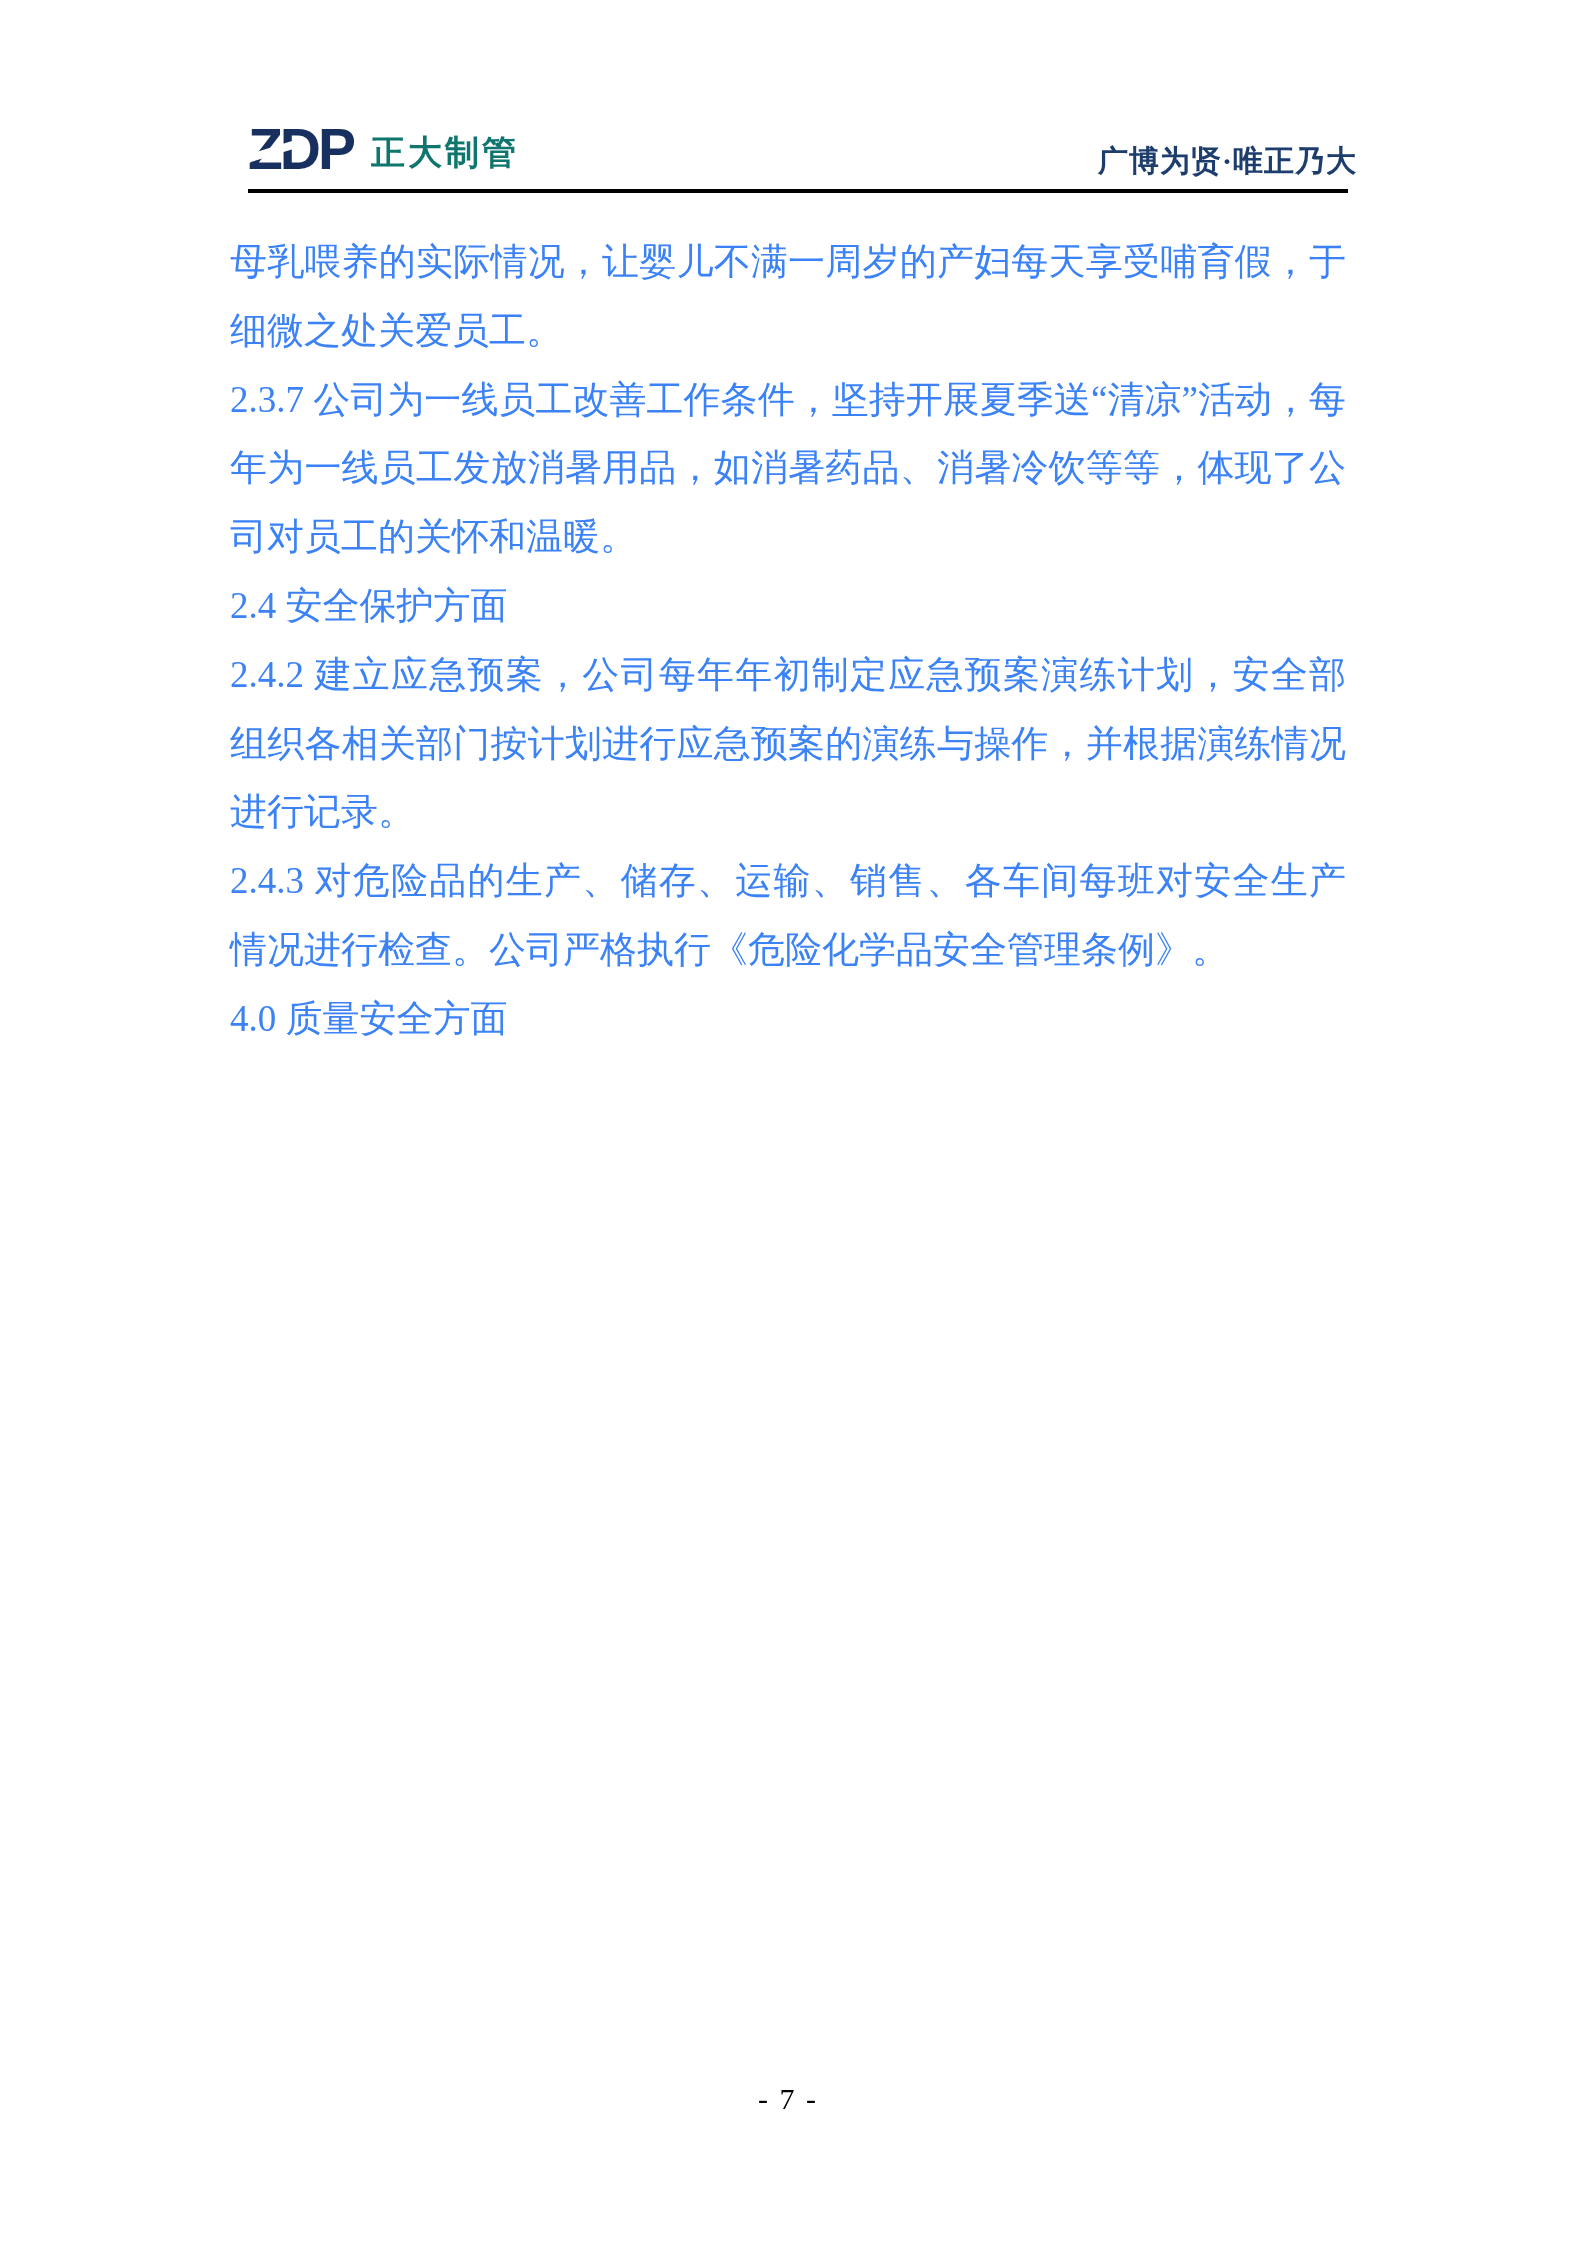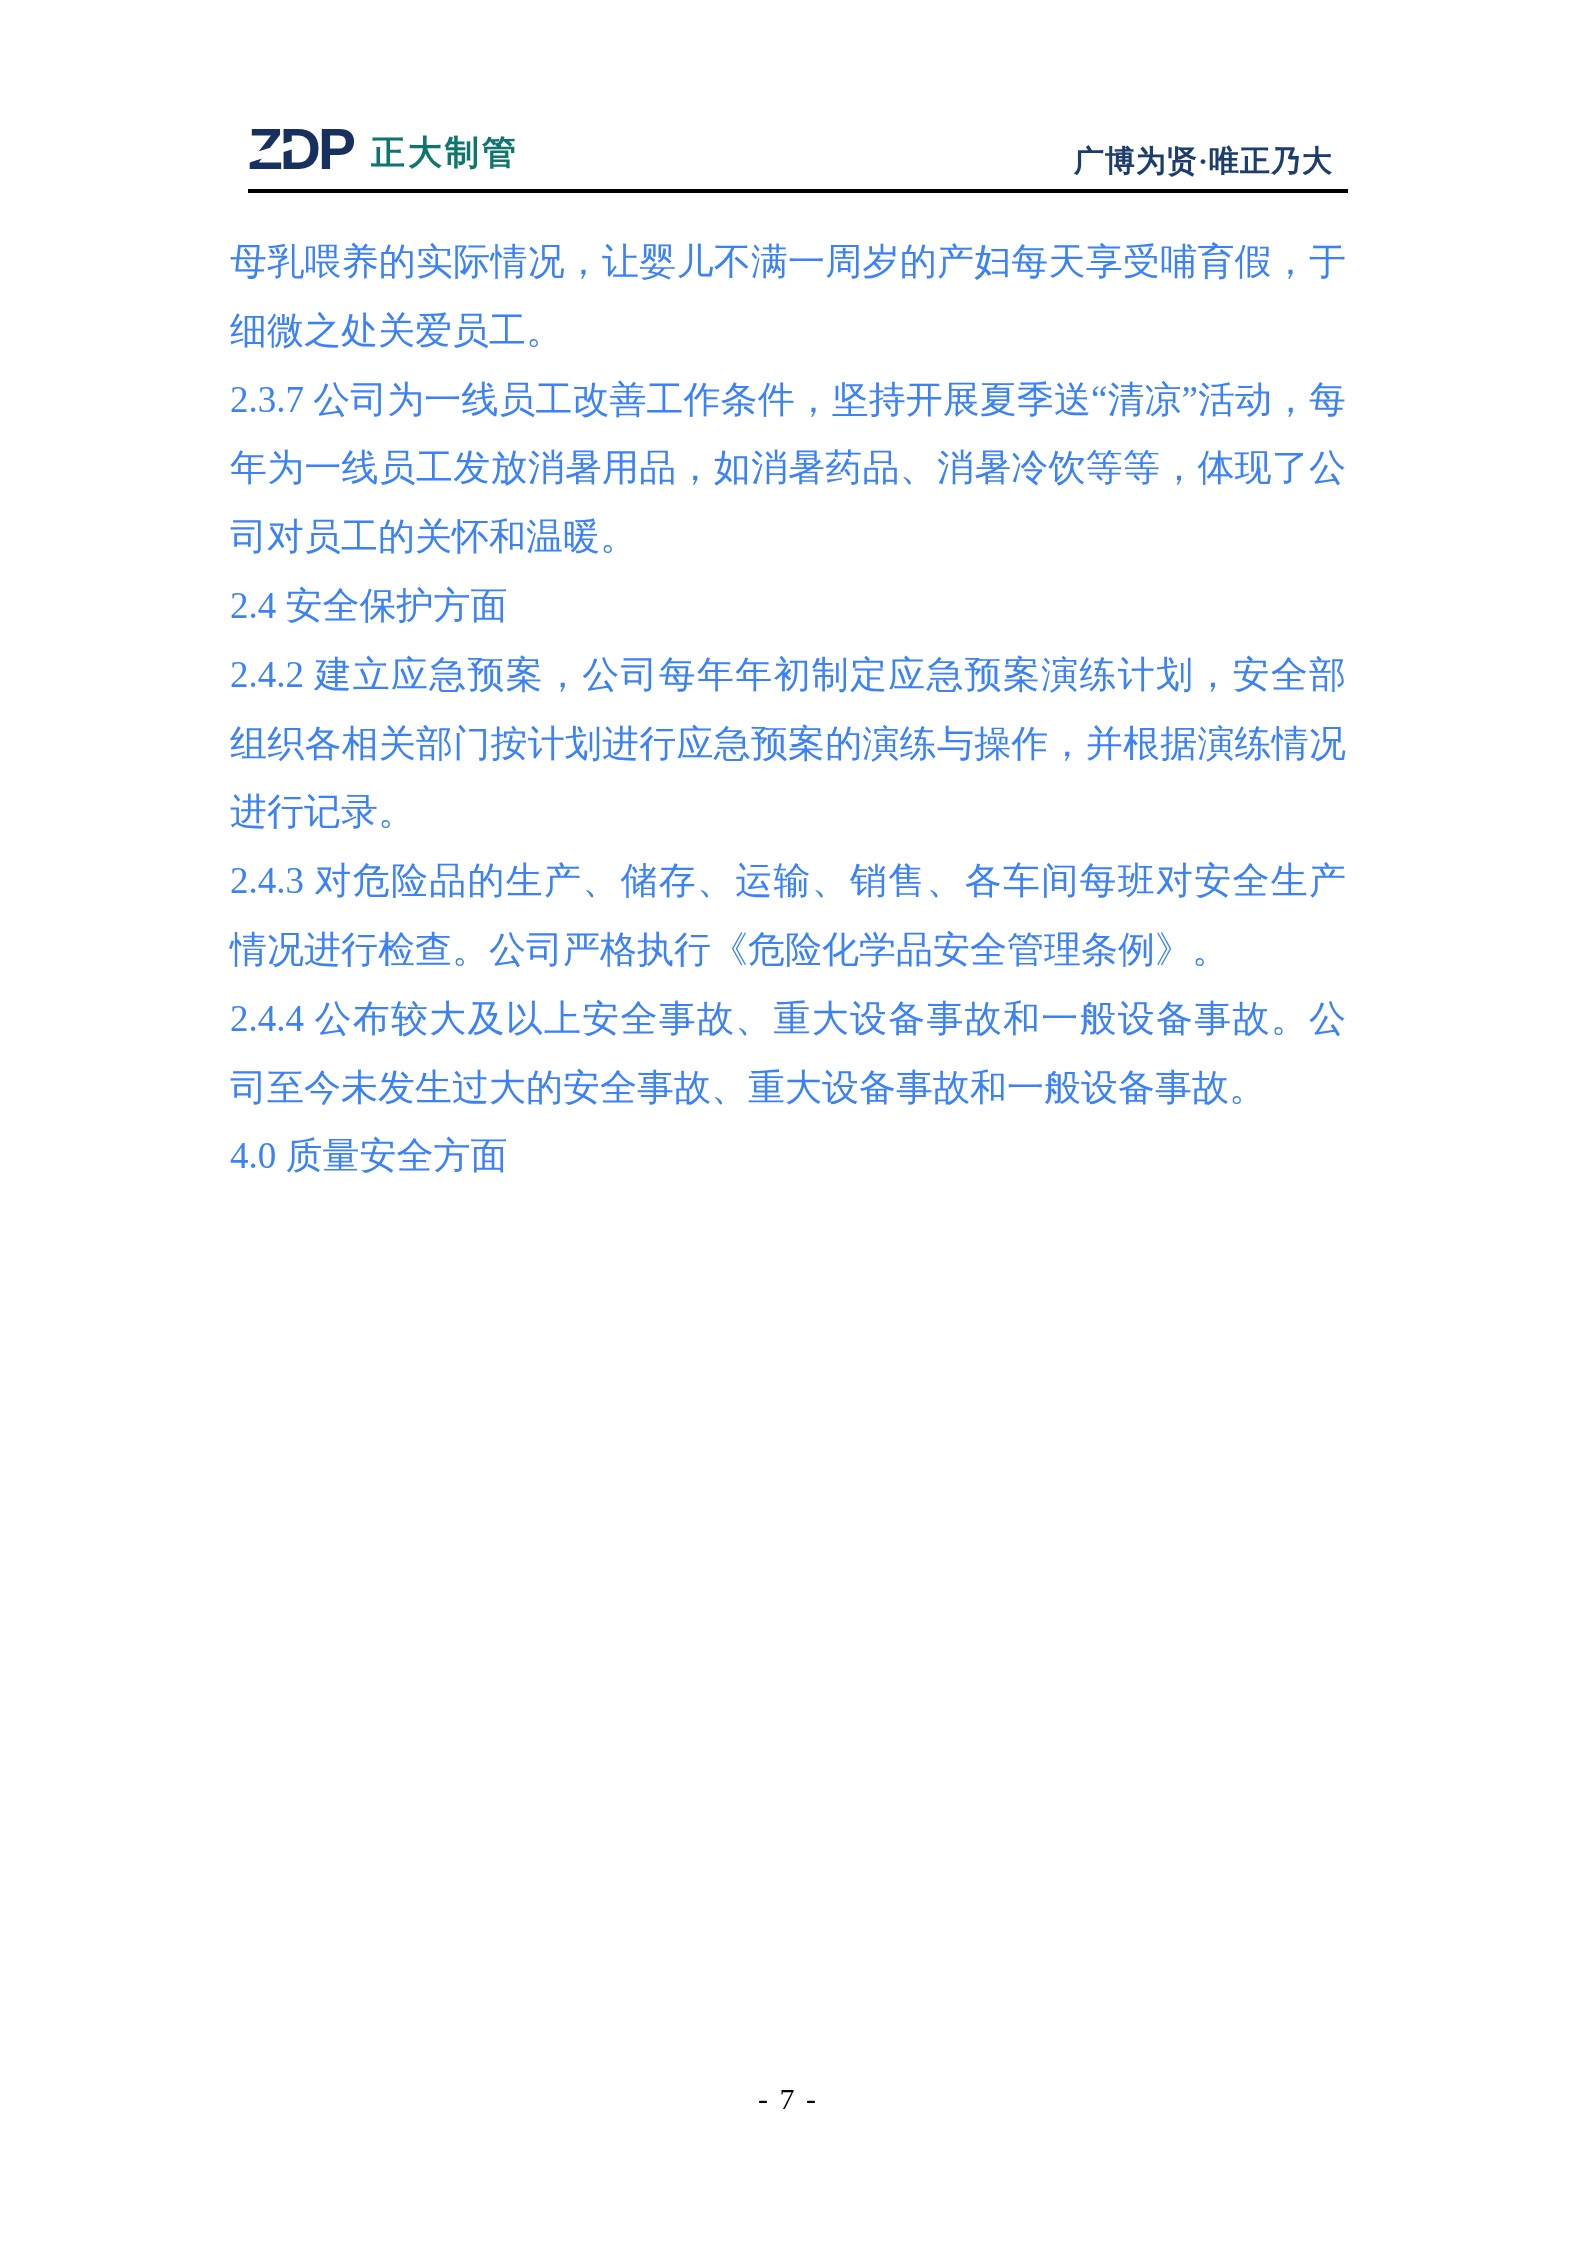--- a/index.html
+++ b/index.html
@@ -44,21 +44,21 @@
     font-weight: 800;
     font-size: 34px;
     line-height: 41px;
     color: #0f766e;
     letter-spacing: 3px;
     white-space: nowrap;
   }
   .slogan {
     position: absolute;
     top: 141px;
-    right: 254px;
+    right: 230px;
     font-family: "Liberation Serif", serif;
     font-weight: 700;
     font-size: 30px;
     color: #1d3d6d;
     letter-spacing: 1px;
     white-space: nowrap;
   }
   .header-rule {
     position: absolute;
     left: 248px;
@@ -107,19 +107,18 @@
   <div class="slogan">广博为贤·唯正乃大</div>
 
   <div class="header-rule"></div>
 
   <div class="content">
     <p>母乳喂养的实际情况，让婴儿不满一周岁的产妇每天享受哺育假，于细微之处关爱员工。</p>
     <p>2.3.7 公司为一线员工改善工作条件，坚持开展夏季送“清凉”活动，每年为一线员工发放消暑用品，如消暑药品、消暑冷饮等等，体现了公司对员工的关怀和温暖。</p>
     <p>2.4 安全保护方面</p>
     <p>2.4.2 建立应急预案，公司每年年初制定应急预案演练计划，安全部组织各相关部门按计划进行应急预案的演练与操作，并根据演练情况进行记录。</p>
     <p>2.4.3 对危险品的生产、储存、运输、销售、各车间每班对安全生产情况进行检查。公司严格执行《危险化学品安全管理条例》。</p>
-    <p>2.4.4 公布较大及以上安全事故、重大设备事故和一般设备事故。公司至今未发生过大的安全事故、重大设备事故和一般设备事故。</p>
     <p>4.0 质量安全方面</p>
   </div>
 
   <div class="pageno">- 7 -</div>
 
 </div>
 
 </body></html>

